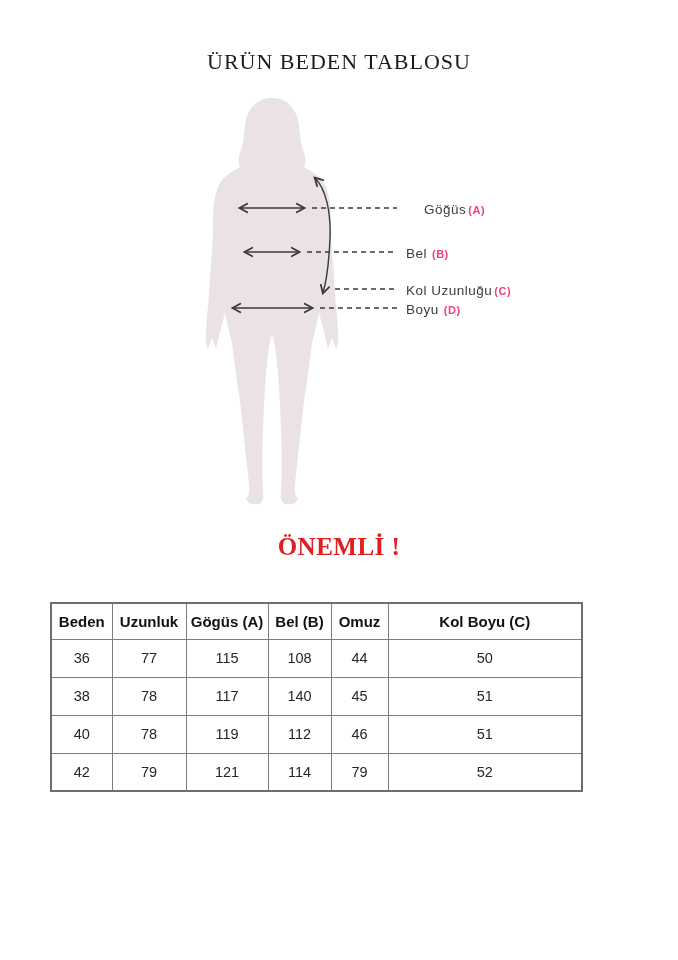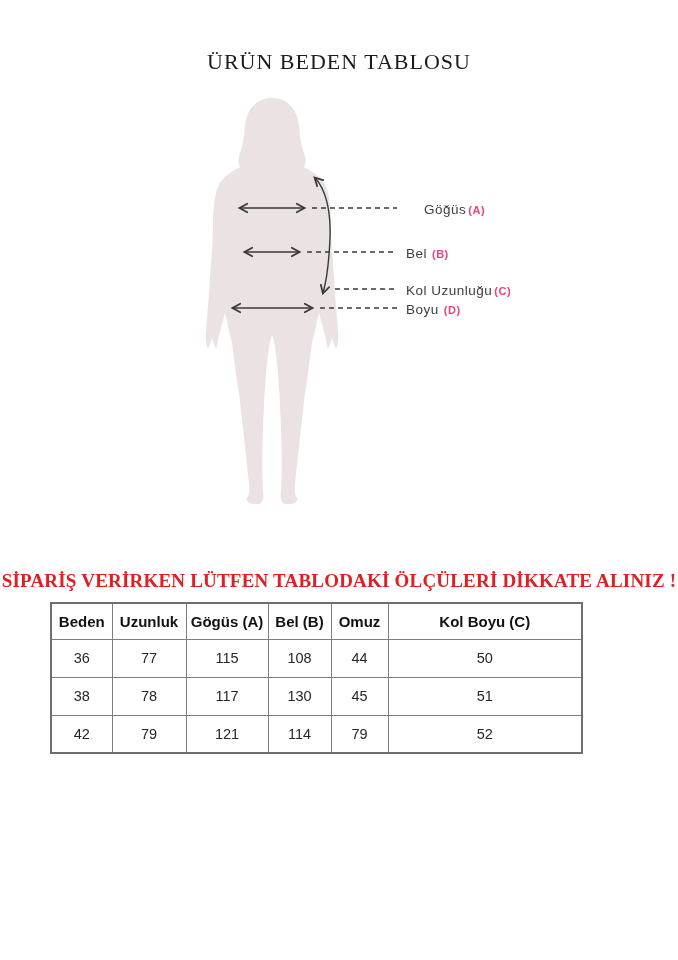--- a/index.html
+++ b/index.html
@@ -129,21 +129,21 @@
       <span class="m-name">Bel</span><span class="m-code gap">(B)</span>
     </div>
     <div class="m-label" style="left:406px; top:281px;text-align:center;">
       <span class="m-name">Kol Uzunluğu</span><span class="m-code">(C)</span>
     </div>
     <div class="m-label" style="left:406px; top:300px;">
       <span class="m-name">Boyu</span><span class="m-code gap">(D)</span>
     </div>
   </div>
 
-  <p class="warning-text">SİPARİŞ VERİRKEN LÜTFEN TABLODAKİ ÖLÇÜLERİ DİKKATE ALINIZ !</p>
+  <h2 class="important-heading">ÖNEMLİ !</h2>
 
   <table class="size-table">
     <colgroup>
       <col style="width:61px">
         <col style="width:74px">
         <col style="width:82px">
       <col style="width:63px">
         <col style="width:57px">
         <col>
     </colgroup>
@@ -163,22 +163,30 @@
         <td>77</td>
         <td>115</td>
         <td>108</td>
         <td>44</td>
         <td>50</td>
       </tr>
       <tr>
         <td>38</td>
         <td>78</td>
         <td>117</td>
-        <td>130</td>
+        <td>140</td>
         <td>45</td>
+        <td>51</td>
+      </tr>
+      <tr>
+        <td>40</td>
+        <td>78</td>
+        <td>119</td>
+        <td>112</td>
+        <td>46</td>
         <td>51</td>
       </tr>
       <tr>
         <td>42</td>
         <td>79</td>
         <td>121</td>
         <td>114</td>
         <td>79</td>
         <td>52</td>
       </tr>

